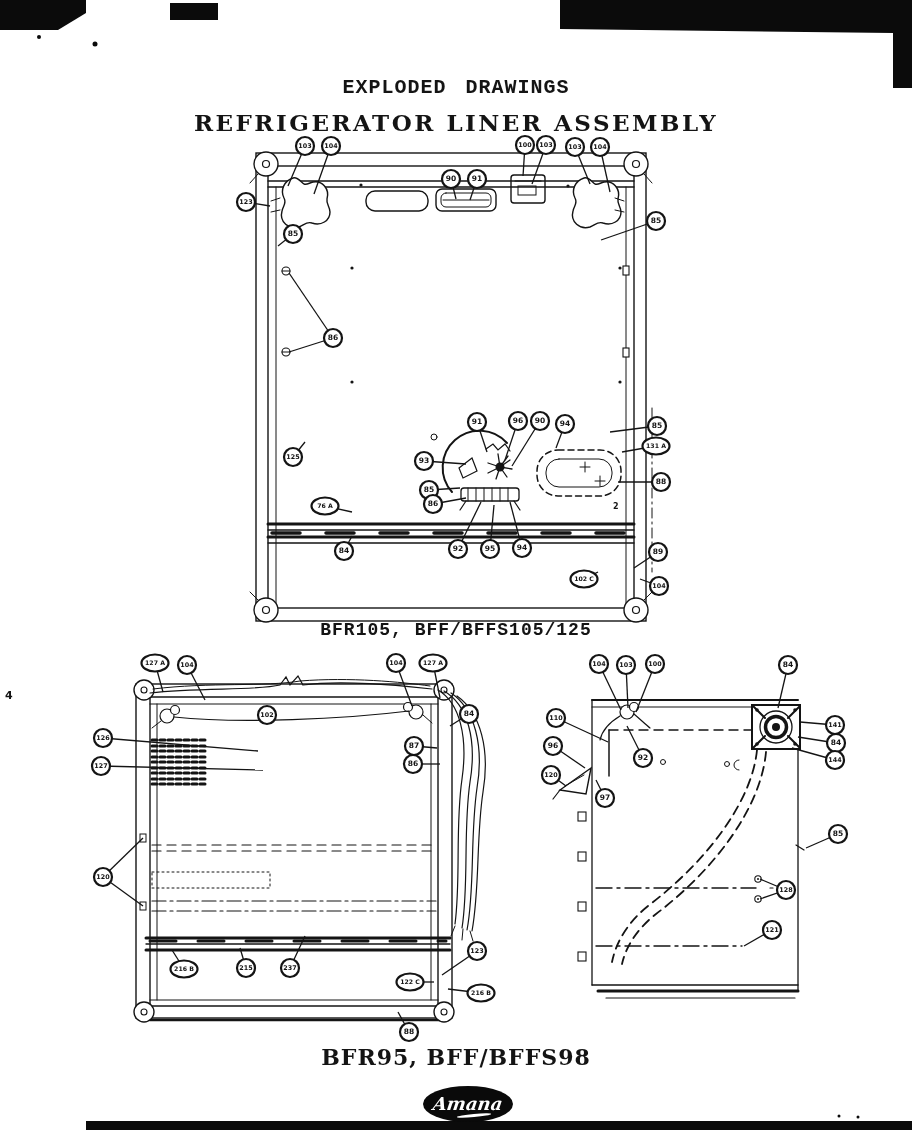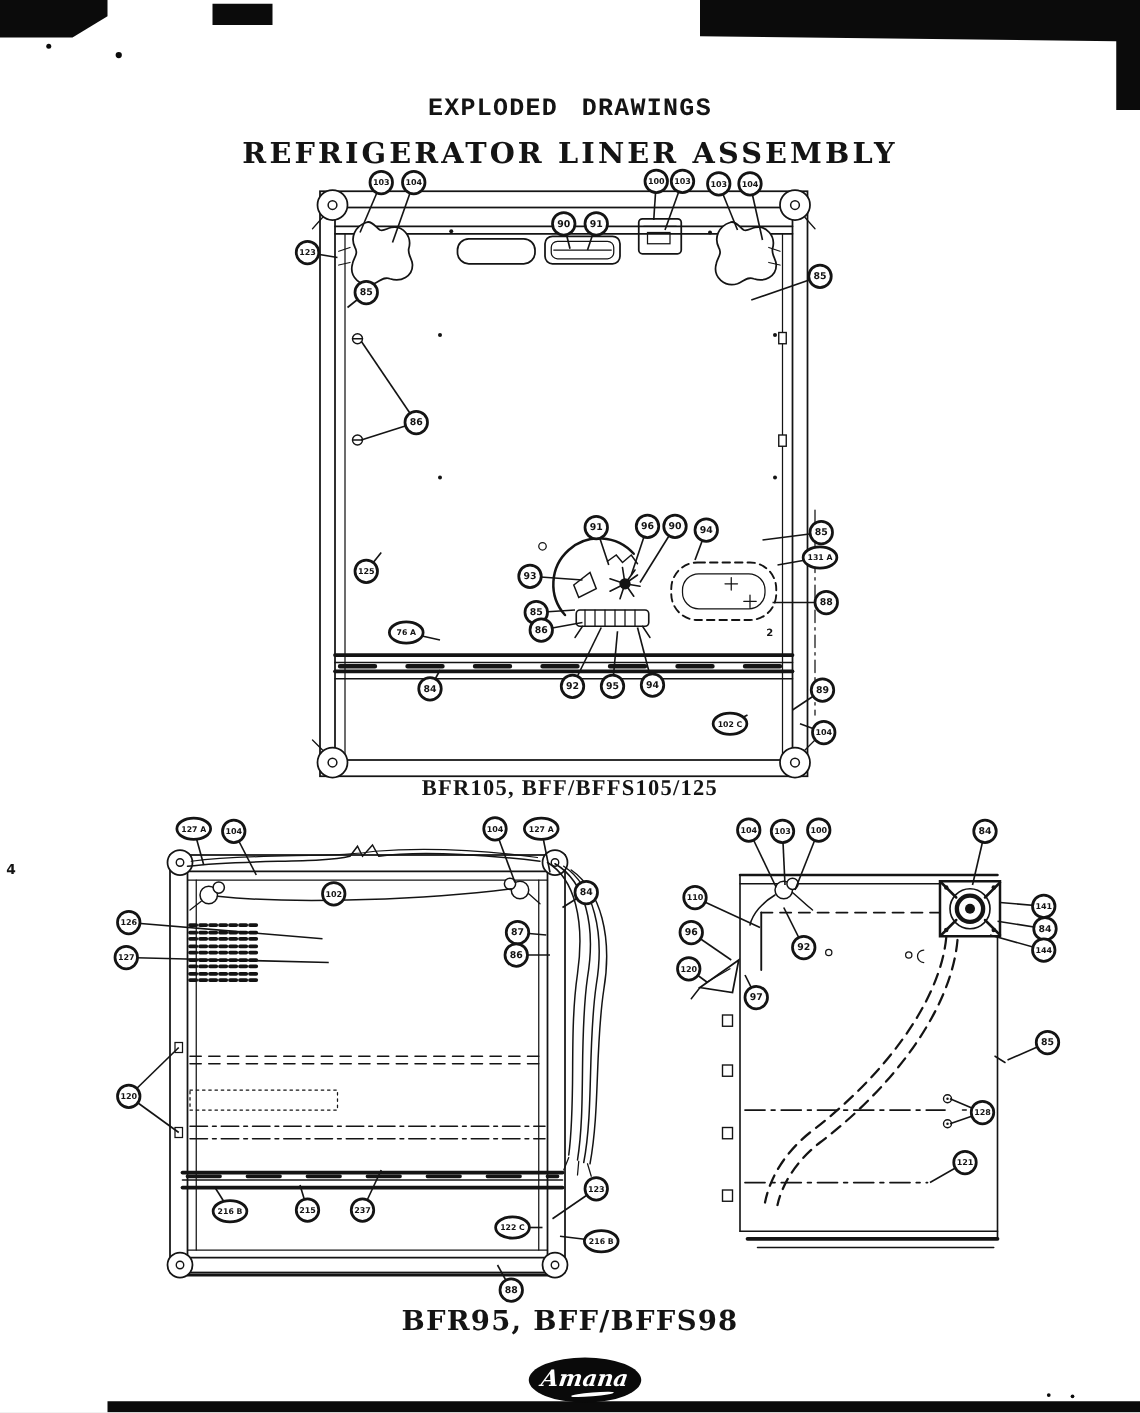--- a/index.html
+++ b/index.html
@@ -2,21 +2,21 @@
 <html><head>
 <meta charset="utf-8">
 <style>
   html,body{margin:0;padding:0;background:#e8e8e8;}
   .page{position:relative;width:912px;height:1130px;background:#ffffff;overflow:hidden;
         font-family:"Liberation Serif",serif;color:#141414;}
   svg{position:absolute;left:0;top:0;}
   .txt{position:absolute;left:0;width:912px;text-align:center;}
   .hdr1{top:76px;font-family:Liberation Mono, monospace;font-weight:bold;font-size:20px;letter-spacing:1px;word-spacing:6px;}
   .hdr2{top:109px;font-family:"DejaVu Serif",serif;font-weight:600;font-size:23px;letter-spacing:2.5px;}
-  .cap1{top:620px;font-family:Liberation Serif, serif;font-weight:bold;font-size:18px;letter-spacing:1px;}
+  .cap1{top:620px;font-family:Liberation Mono, monospace;font-weight:bold;font-size:18px;letter-spacing:1px;}
   .cap2{top:1044px;font-family:"DejaVu Serif",serif;font-weight:bold;font-size:22px;letter-spacing:1px;}
   .logo{position:absolute;left:423px;top:1086px;width:90px;height:36px;background:#0a0a0a;
         border-radius:50%;display:flex;align-items:center;justify-content:center;}
   .logo .brand{color:#fff;font-family:"DejaVu Serif",serif;font-style:italic;font-weight:bold;
         font-size:18px;transform:skewX(-8deg);line-height:1;}
   .logo .swash{position:absolute;bottom:6px;left:34px;width:34px;height:2.5px;background:#fff;
         border-radius:50%;transform:rotate(-5deg);}
   
   .art{stroke:#141414;fill:none;stroke-linecap:round;}
   .ld{stroke:#141414;stroke-width:1.3px;}

